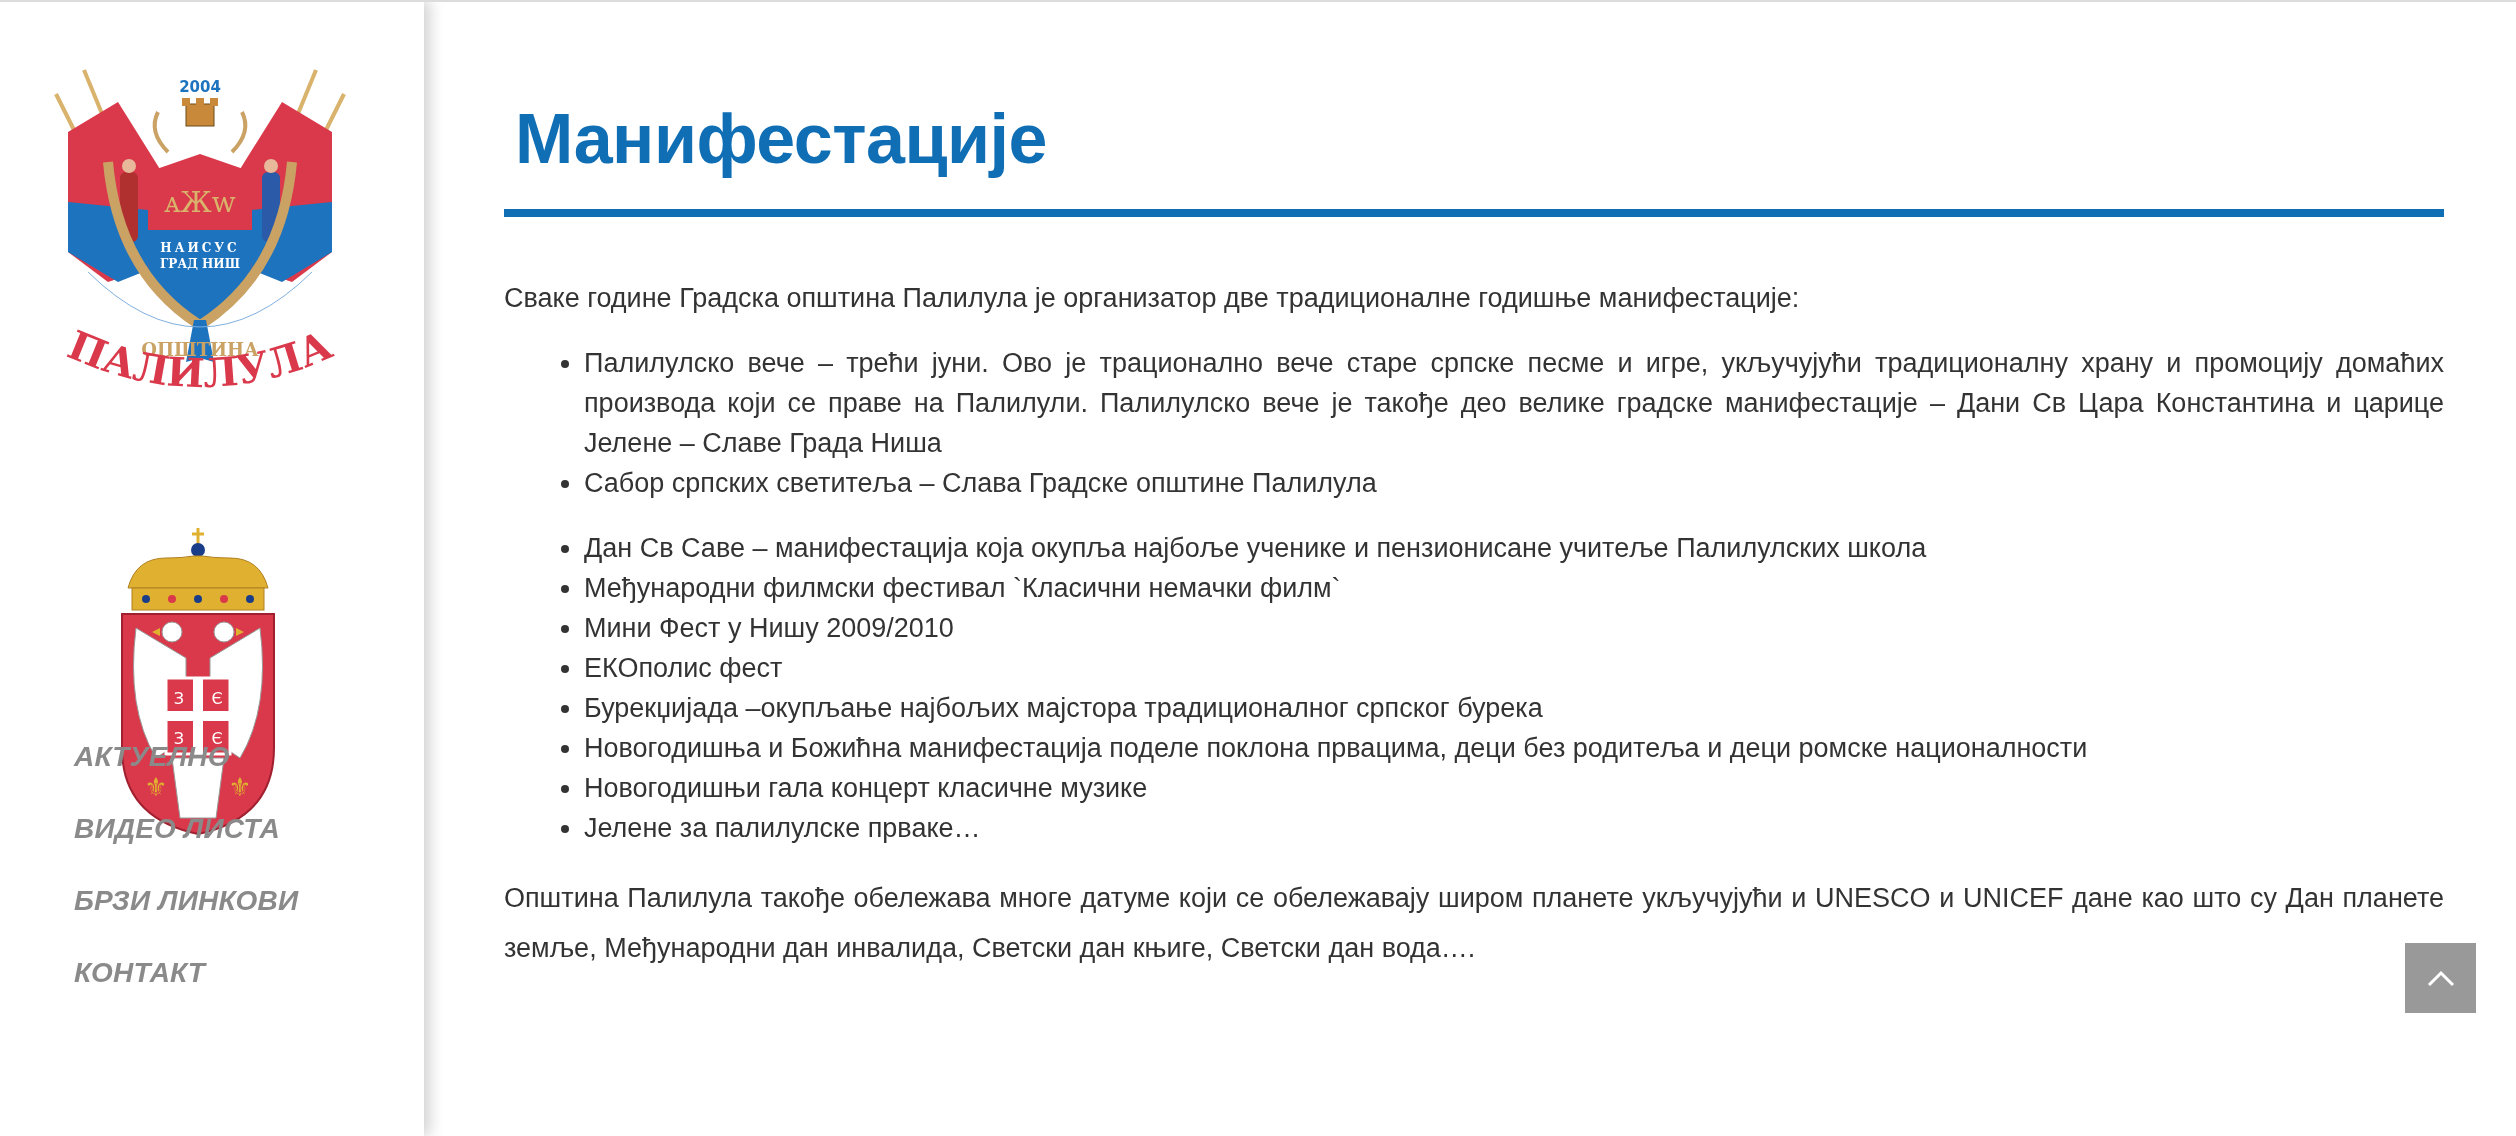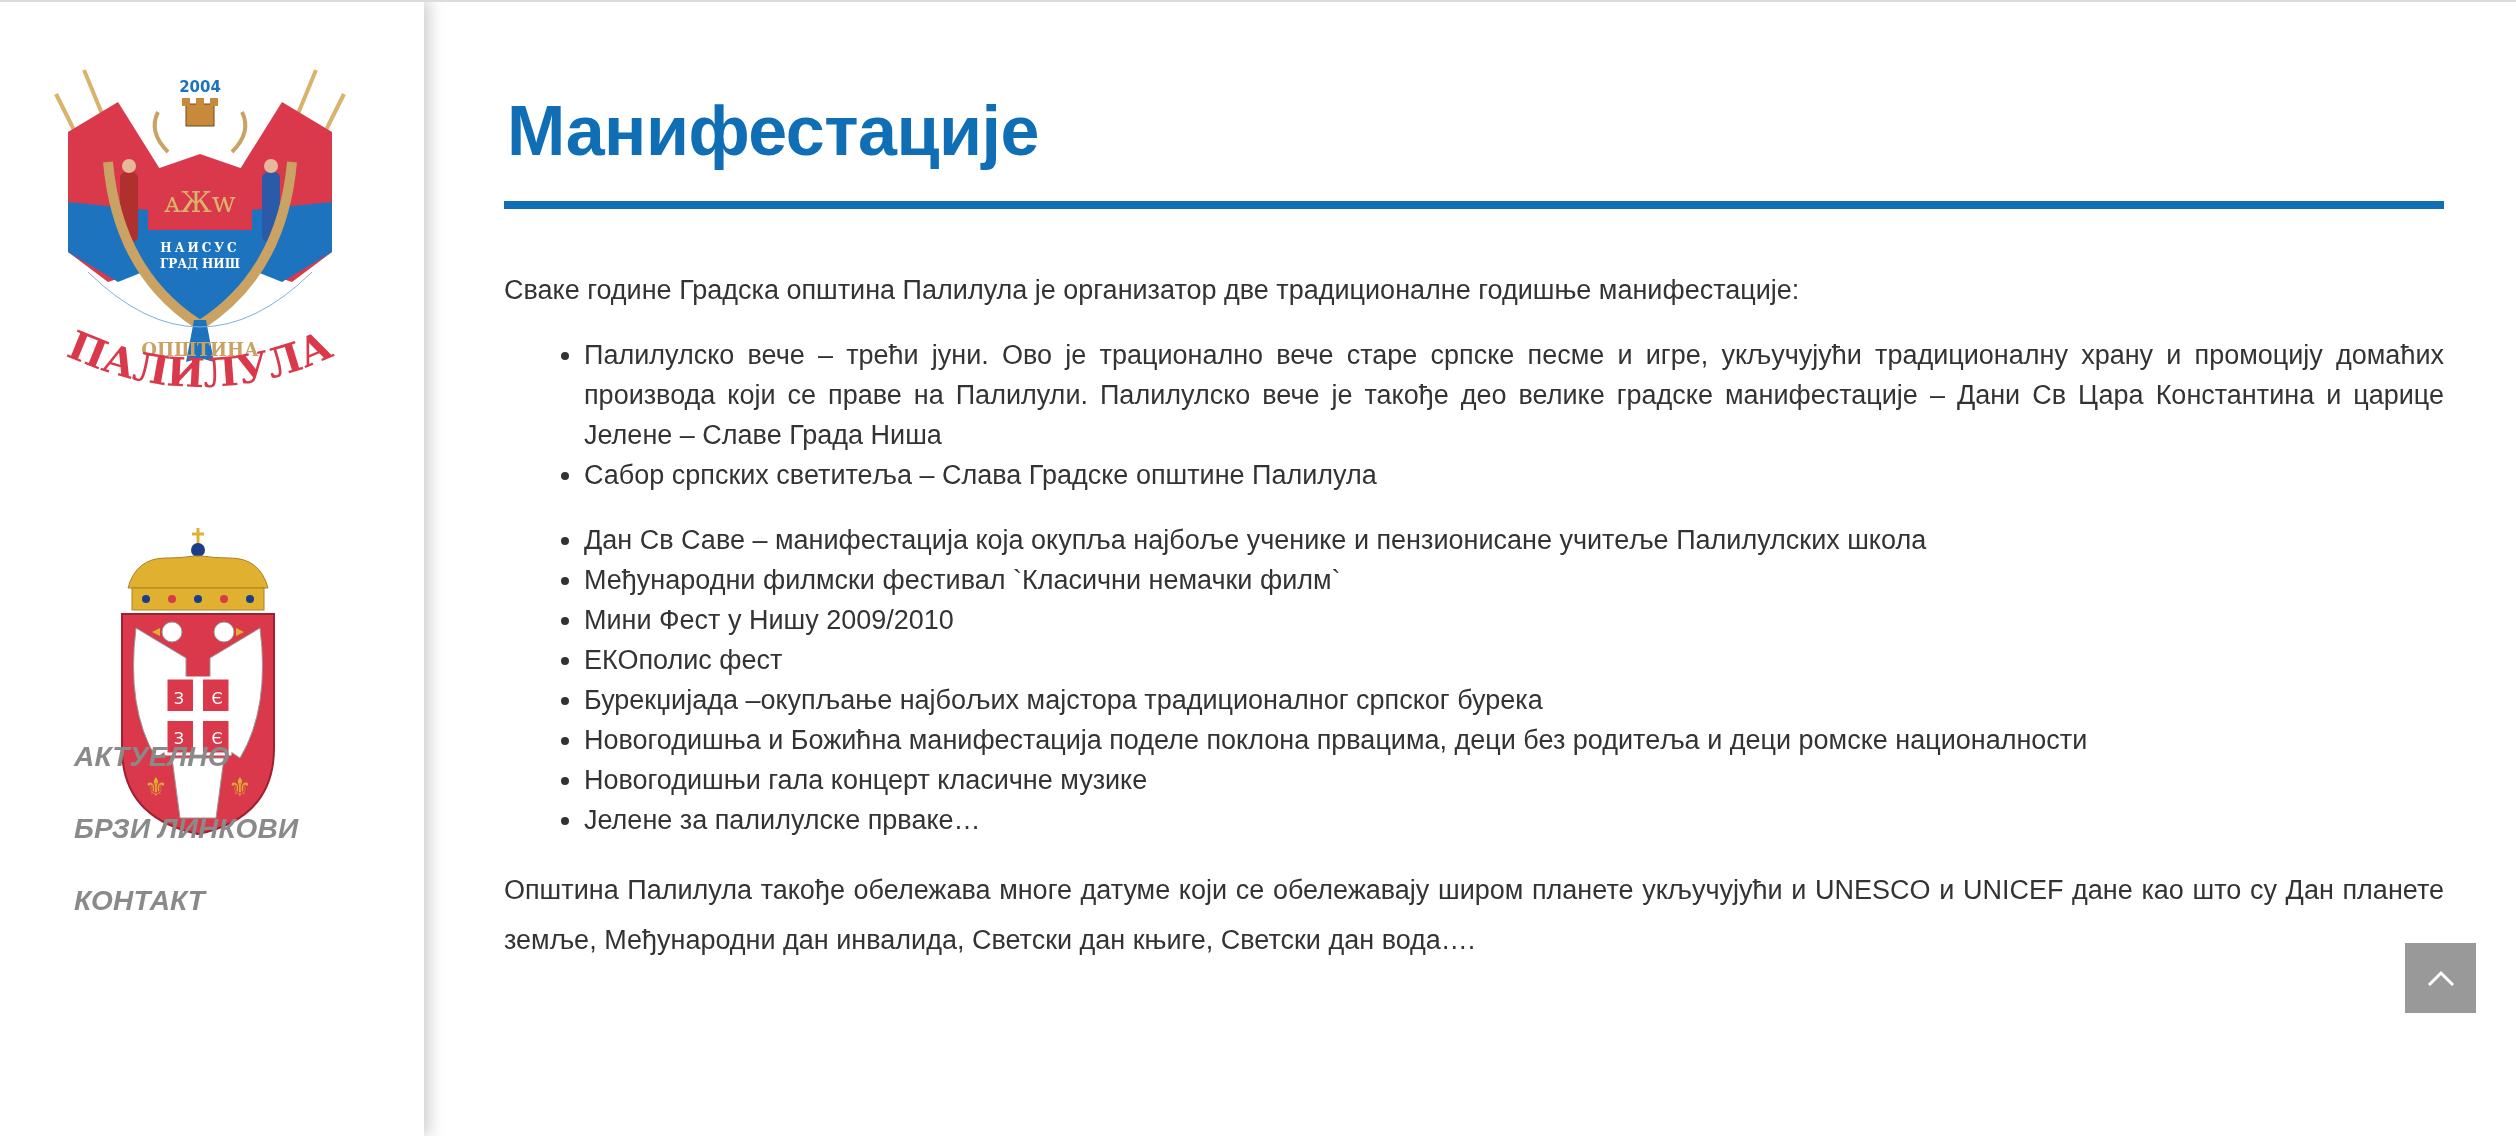--- a/index.html
+++ b/index.html
@@ -55,21 +55,21 @@
     text-decoration: none;
     letter-spacing: 0.2px;
     cursor: pointer;
   }
   .main {
     position: absolute;
     left: 504px; top: 0;
     width: 1940px;
   }
   .page-title {
-    margin: 3px;
+    margin: 11px;
     padding-top: 86px;
     font-size: 70px;
     line-height: 84px;
     font-weight: bold;
     color: #106eb5;
     letter-spacing: -0.5px;
   }
   .title-rule {
     margin-top: 28px;
     height: 8px;
@@ -196,20 +196,21 @@
       <text x="63" y="216" text-anchor="middle" font-size="16" fill="#ffffff" font-family="DejaVu Sans, sans-serif">З</text>
       <text x="101" y="216" text-anchor="middle" font-size="16" fill="#ffffff" font-family="DejaVu Sans, sans-serif">Є</text>
 
       <text x="40" y="268" text-anchor="middle" font-size="26" fill="#e0b030" font-family="DejaVu Sans, sans-serif">⚜</text>
       <text x="124" y="268" text-anchor="middle" font-size="26" fill="#e0b030" font-family="DejaVu Sans, sans-serif">⚜</text>
     </svg>
   </div>
 
   <ul class="nav">
     <li><a>АКТУЕЛНО</a></li>
+    <li><a>ВИДЕО ЛИСТА</a></li>
     <li><a>БРЗИ ЛИНКОВИ</a></li>
     <li><a>КОНТАКТ</a></li>
   </ul>
 </aside>
 
 <main class="main">
   <h1 class="page-title">Манифестације</h1>
   <div class="title-rule"></div>
 
   <div class="content">

